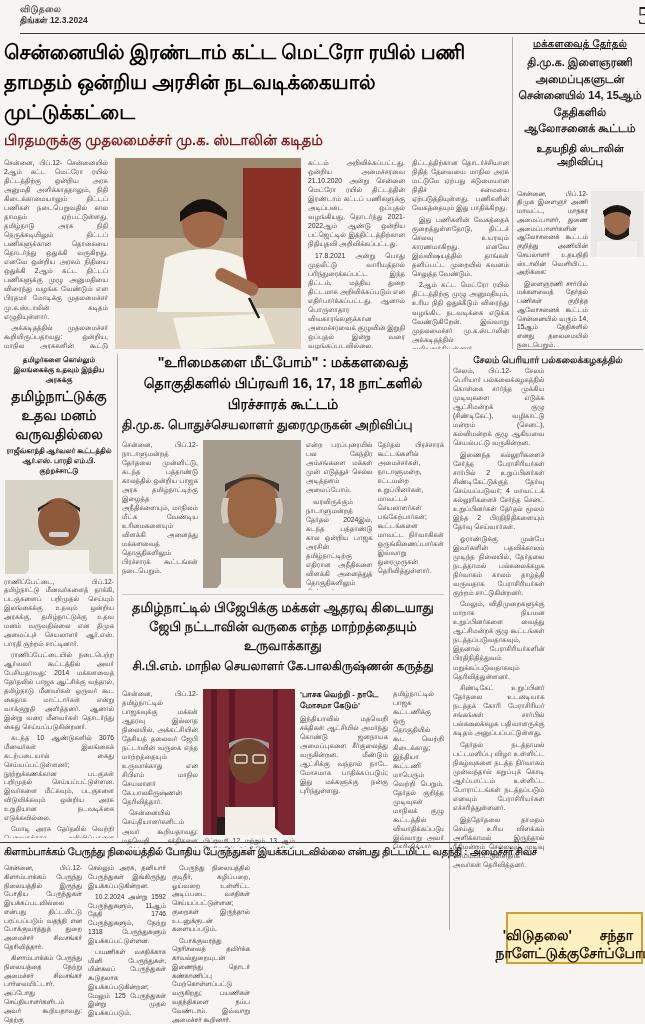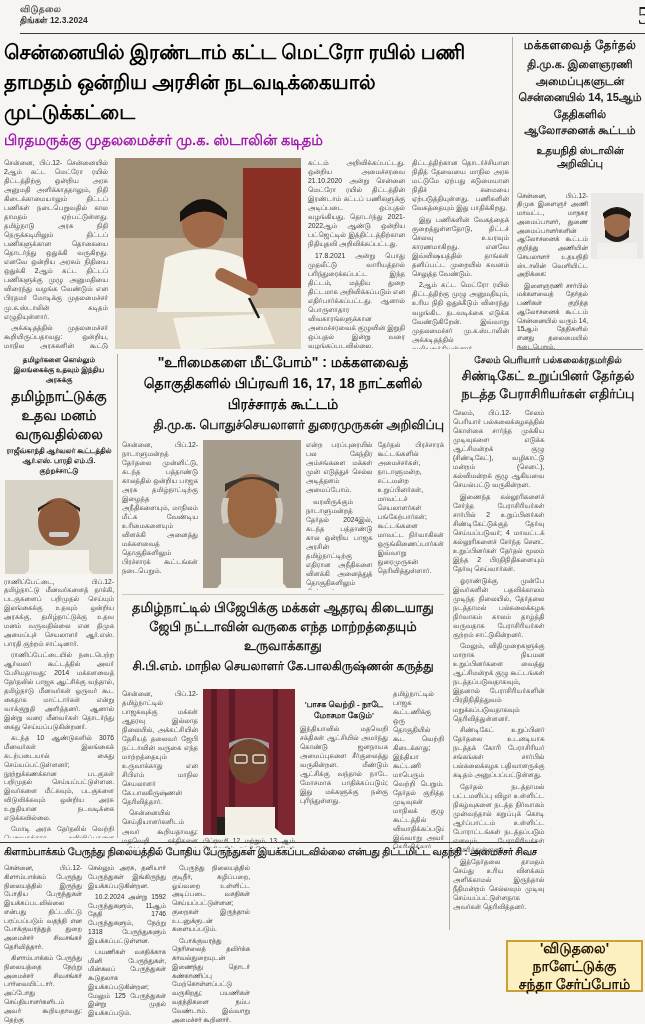--- a/index.html
+++ b/index.html
@@ -15,88 +15,88 @@
   .pageno { position:absolute; right:3px; top:-2px; font-size:25px; font-family:"Liberation Serif", serif; color:#222; }
 
   
   .bt { font-size:6.8px; line-height:1.33; text-align:justify; color:#2e2e2e; overflow:hidden; }
   .bt p { margin:0 0 2.5px; text-indent:7px; }
   .bt p:first-child { text-indent:0; }
 
   
   .main-art { left:4px; top:37px; width:505px; height:312px; overflow:hidden; }
   .main-art h1 { margin:0; font-size:20px; line-height:1.5; font-weight:700; letter-spacing:-.2px; color:#000000; }
-  .main-art h2 { margin:5px 0 0; font-size:14.5px; font-weight:700; color:#a21caf; }
+  .main-art h2 { margin:5px 0 0; font-size:14.5px; font-weight:700; color:#7f1d1d; }
   .main-body { display:flex; gap:7px; margin-top:8px; height:210px; overflow:hidden; }
   .m-col-a { width:104px; flex:none; }
   .m-photo { width:186px; height:202px; flex:none; background:#bfae94; }
   .m-col-b, .m-col-c { flex:1; }
   figure { margin:0; }
 
   .vrule { width:0; border-left:1px solid #b3aea5; }
   .vr-main { left:512px; top:37px; height:312px; }
   .vr-left { left:117px; top:354px; height:484px; }
   .vr-mid  { left:449px; top:354px; height:576px; }
 
   
   .sidebar { left:517px; top:38px; width:126px; height:311px; border-bottom:1px solid #888; overflow:hidden; }
-  .sb-kicker { font-size:12px; font-weight:700; text-align:center; letter-spacing:.2px; }
+  .sb-kicker { font-size:10px; font-weight:700; text-align:center; letter-spacing:.2px;text-decoration:underline; }
   .sb-head { font-size:11px; font-weight:700; text-align:center; line-height:1.5; margin:3px 0 6px; }
   .sb-sub { font-size:10px; font-weight:700; text-align:center; margin:0 0 21px; }
   .sb-photo { float:right; width:52px; height:66px; margin:1px 0 2px 3px; background:#e9e8e4; }
   .sb-body { font-size:6.6px; }
 
   
   .left-art { left:4px; top:355px; width:110px; height:483px; overflow:hidden; }
   .la-k { font-size:7px; text-align:center; font-weight:700; line-height:1.45; color:#222; }
   .la-h { font-size:14px; font-weight:700; text-align:center; line-height:1.35; margin:2px 0; }
   .la-photo { width:108px; height:94px; margin:3px auto 4px; background:#d8d3c7; }
   .la-body { font-size:6.7px; }
 
   
   .mid1 { left:122px; top:352px; width:322px; height:238px; overflow:hidden; }
   .mid1 h1 { margin:0; font-size:14px; font-weight:700; line-height:1.5; text-align:center; color:#101010; }
-  .mid1 h2 { margin:3px 0 0; font-size:12.5px; font-weight:700; text-align:right; }
+  .mid1 h2 { margin:3px 0 0; font-size:12.5px; font-weight:700; text-align:left; }
   .mid1-body { display:flex; gap:5px; margin-top:6px; height:152px; overflow:hidden; }
   .d-col-a { width:76px; flex:none; }
   .d-photo { width:98px; height:148px; flex:none; background:#a59c8d; }
   .d-col-b, .d-col-c { flex:1; }
 
   
   .mid2 { left:122px; top:594px; width:322px; height:249px; overflow:hidden; border-top:1px solid #ccc7bd; padding-top:4px; }
   .mid2 .h1a { font-size:13px; font-weight:700; text-align:center; line-height:1.45; }
   .mid2 .h1b { font-size:13px; font-weight:700; text-align:center; line-height:1.45; }
   .mid2 h2 { margin:3px 0 15px; font-size:12px; font-weight:700; text-align:center; }
   .mid2-body { display:flex; gap:5px; margin-top:5px; height:190px; overflow:hidden; }
   .c-col-a { width:76px; flex:none; }
   .c-photo-col { width:92px; flex:none; }
   .c-photo { width:92px; height:146px; background:#7d2733; }
   .c-under { margin-top:2px; font-size:6.6px; }
   .c-col-b { width:88px; flex:none; }
-  .quote { font-size:8px; font-weight:700; text-align:center; line-height:1.4; margin:10px 0 3px; color:#111; }
+  .quote { font-size:8px; font-weight:700; text-align:left; line-height:1.4; margin:0 0 3px; color:#111; }
   .c-col-c { flex:1; }
 
   
   .right-art { left:453px; top:355px; width:190px; height:601px; overflow:hidden; }
   .ra-k { font-size:9px; font-weight:700; text-align:center; }
   .ra-h { font-size:12.5px; font-weight:700; text-align:center; line-height:1.4; margin:2px 0 5px; }
   .ra-body { column-count:2; column-gap:7px; column-fill:auto; height:536px; font-size:6.8px; }
 
   
   .bottom-art { left:0; top:842px; width:645px; }
   .ba-rule { border-top:1.2px solid #3a3a3a; width:537px; }
   .ba-head { margin:3px 0 0 4px; width:533px; font-size:9.8px; font-weight:700;
              white-space:nowrap; overflow:hidden; letter-spacing:-.2px; }
   .ba-attr { font-family:"Liberation Serif", serif; font-weight:700; }
   .ba-body { margin:5px 0 0 4px; width:498px; column-count:6; column-gap:6px; column-fill:auto;
              height:174px; overflow:hidden; font-size:6.6px; }
 
   
-  .sub-box { left:506px; top:940px; width:133px; height:48px; border:2px solid #c9a233;
-             background:#fcf0c0; display:flex; flex-direction:column; align-items:center;
+  .sub-box { left:506px; top:912px; width:133px; height:48px; border:2px solid #c9a233;
+             background:#fcf0c0; display:flex; flex-direction:row; align-items:flex-end;
              justify-content:center; text-align:center; }
   .sub-line { font-size:14px; font-weight:700; line-height:1.3; color:#201400; }
 </style>
 </head>
 <body>
 
 <div class="page" style="background: rgb(246, 245, 241);">
 
   <div class="abs hdr">
     <div class="masthead">விடுதலை</div>
@@ -251,22 +251,21 @@
             <p>இந்தியாவில் மதவெறி சக்திகள் ஆட்சியில் அமர்ந்து கொண்டு ஜனநாயக அமைப்புகளை சீர்குலைத்து வருகின்றன. மீண்டும் ஆட்சிக்கு வந்தால் நாடே மோசமாக பாதிக்கப்படும்; இது மக்களுக்கு நன்கு புரிந்துள்ளது.</p>
           </div>
       </div>
       <div class="bt c-col-c">
           <p>தமிழ்நாட்டில் பாஜக கூட்டணிக்கு ஒரு தொகுதியில் கூட வெற்றி கிடைக்காது; இந்தியா கூட்டணி மாபெரும் வெற்றி பெறும். தேர்தல் குறித்த முடிவுகள் மாநிலக் குழு கூட்டத்தில் விவாதிக்கப்படும். இவ்வாறு அவர் தெரிவித்தார்.</p>
         </div>
     </div>
   </div>
 
   <div class="abs right-art">
-    <div class="ra-k">சேலம் பெரியார் பல்கலைக்ரதமர்தில்</div>
-    <div class="ra-h">சிண்டிகேட் உறுப்பினர் தேர்தல் நடத்த பேராசிரியர்கள் எதிர்ப்பு</div>
+    <div class="ra-k">சேலம் பெரியார் பல்கலைக்கழகத்தில்</div>
     <div class="bt ra-body">
         <p>சேலம், பிப்.12- சேலம் பெரியார் பல்கலைக்கழகத்தில் கொள்கை சார்ந்த முக்கிய முடிவுகளை எடுக்க ஆட்சிமன்றக் குழு (சிண்டிகேட்), வழிகாட்டு மன்றம் (செனட்), கல்விமன்றக் குழு ஆகியவை செயல்பட்டு வருகின்றன.</p>
         <p>இணைந்த கல்லூரிகளைச் சேர்ந்த பேராசிரியர்கள் சார்பில் 2 உறுப்பினர்கள் சிண்டிகேட்டுக்குத் தேர்வு செய்யப்படுவர்; 4 மாவட்டக் கல்லூரிகளைச் சேர்ந்த செனட் உறுப்பினர்கள் தேர்தல் மூலம் இந்த 2 பிரதிநிதிகளையும் தேர்வு செய்வார்கள்.</p>
         <p>ஓராண்டுக்கு முன்பே இவர்களின் பதவிக்காலம் முடிந்த நிலையில், தேர்தலை நடத்தாமல் பல்கலைக்கழக நிர்வாகம் காலம் தாழ்த்தி வருவதாக பேராசிரியர்கள் குற்றம் சாட்டுகின்றனர்.</p>
         <p>மேலும், விதிமுறைகளுக்கு மாறாக நியமன உறுப்பினர்களை வைத்து ஆட்சிமன்றக் குழு கூட்டங்கள் நடத்தப்படுவதாகவும், இதனால் பேராசிரியர்களின் பிரதிநிதித்துவம் மறுக்கப்படுவதாகவும் தெரிவித்துள்ளனர்.</p>
         <p>சிண்டிகேட் உறுப்பினர் தேர்தலை உடனடியாக நடத்தக் கோரி பேராசிரியர் சங்கங்கள் சார்பில் பல்கலைக்கழக பதிவாளருக்கு கடிதம் அனுப்பப்பட்டுள்ளது.</p>
         <p>தேர்தல் நடத்தாமல் பட்டமளிப்பு விழா உள்ளிட்ட நிகழ்வுகளை நடத்த நிர்வாகம் முன்வந்தால் கறுப்புக் கொடி ஆர்ப்பாட்டம் உள்ளிட்ட போராட்டங்கள் நடத்தப்படும் எனவும் பேராசிரியர்கள் எச்சரித்துள்ளனர்.</p>
         <p>இத்தேர்தலை தாமதம் செய்து உரிய விளக்கம் அளிக்காமல் இருந்தால் நீதிமன்றம் செல்லவும் முடிவு செய்யப்பட்டுள்ளதாக அவர்கள் தெரிவித்தனர்.</p>
       </div>
   </div>

